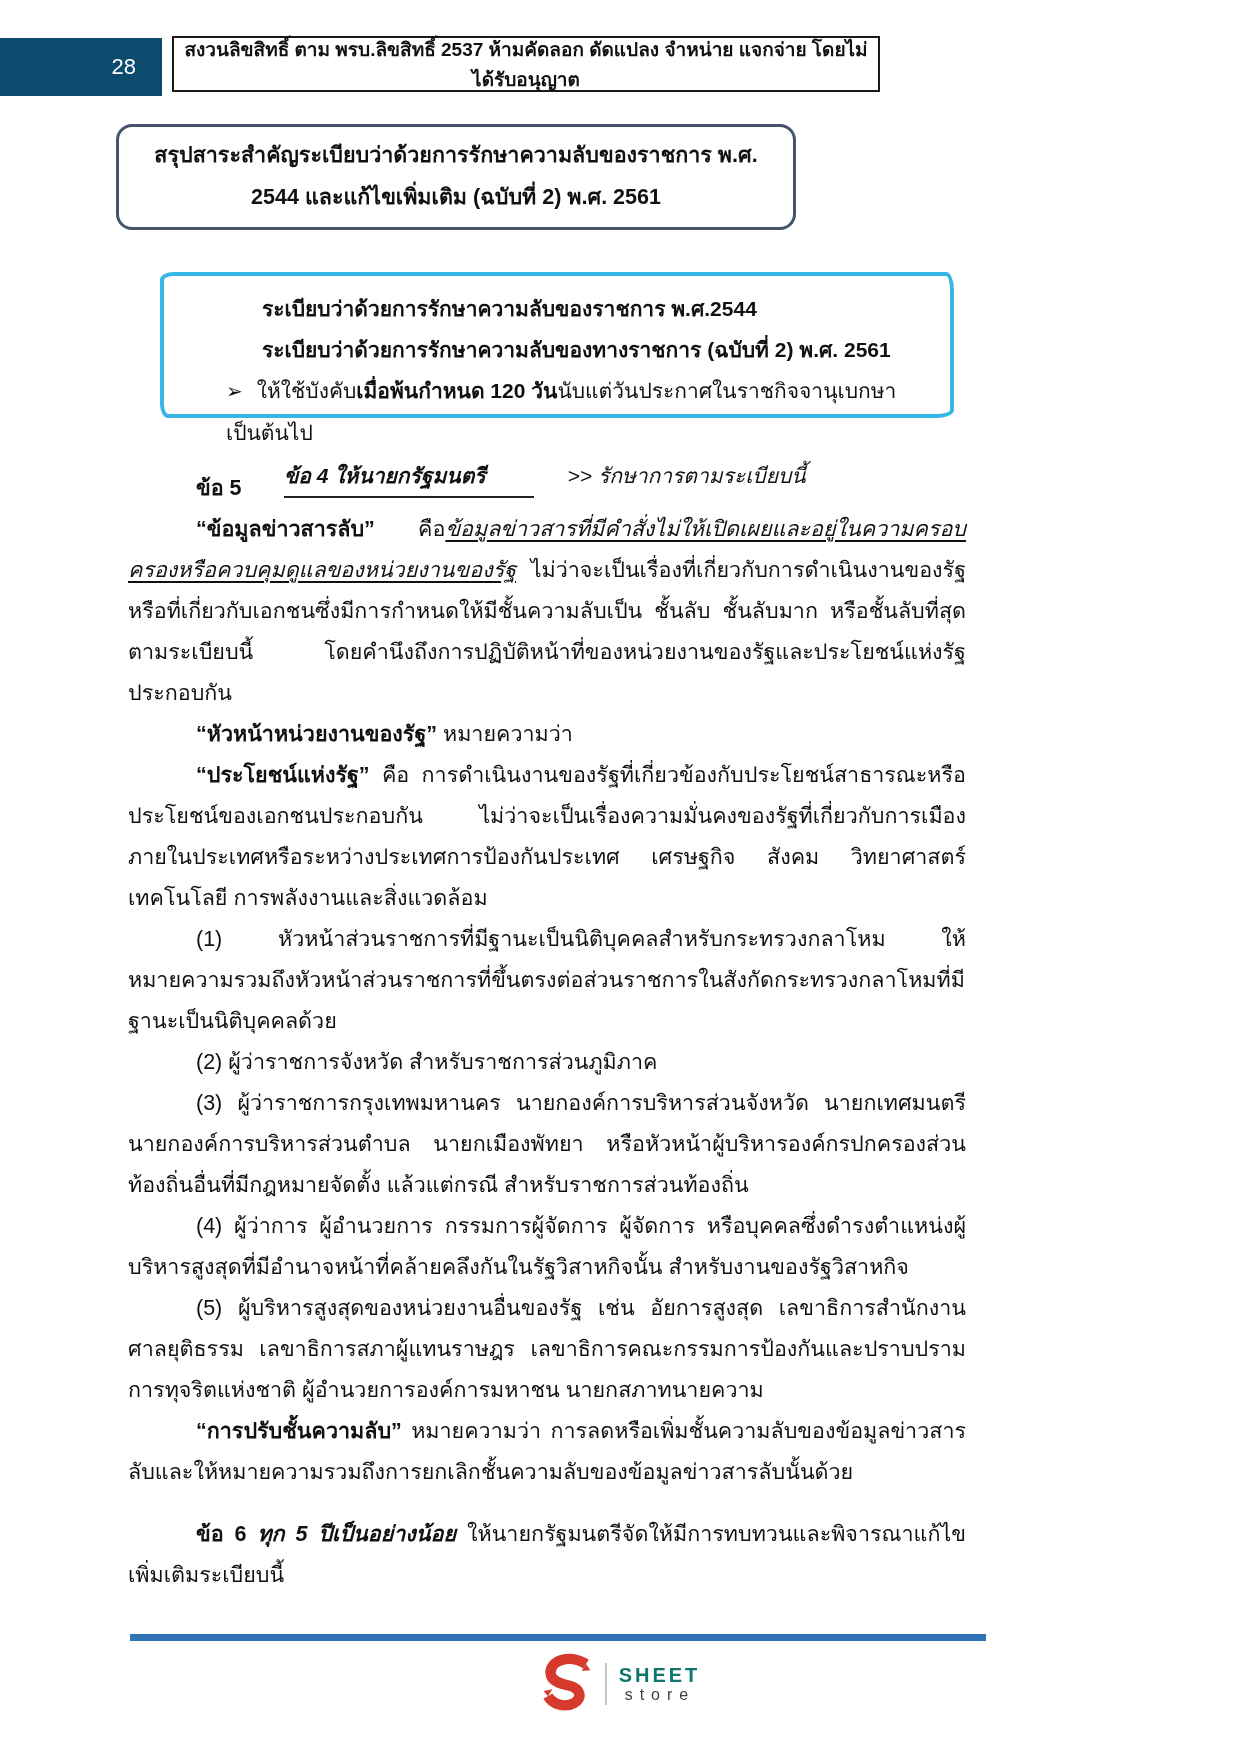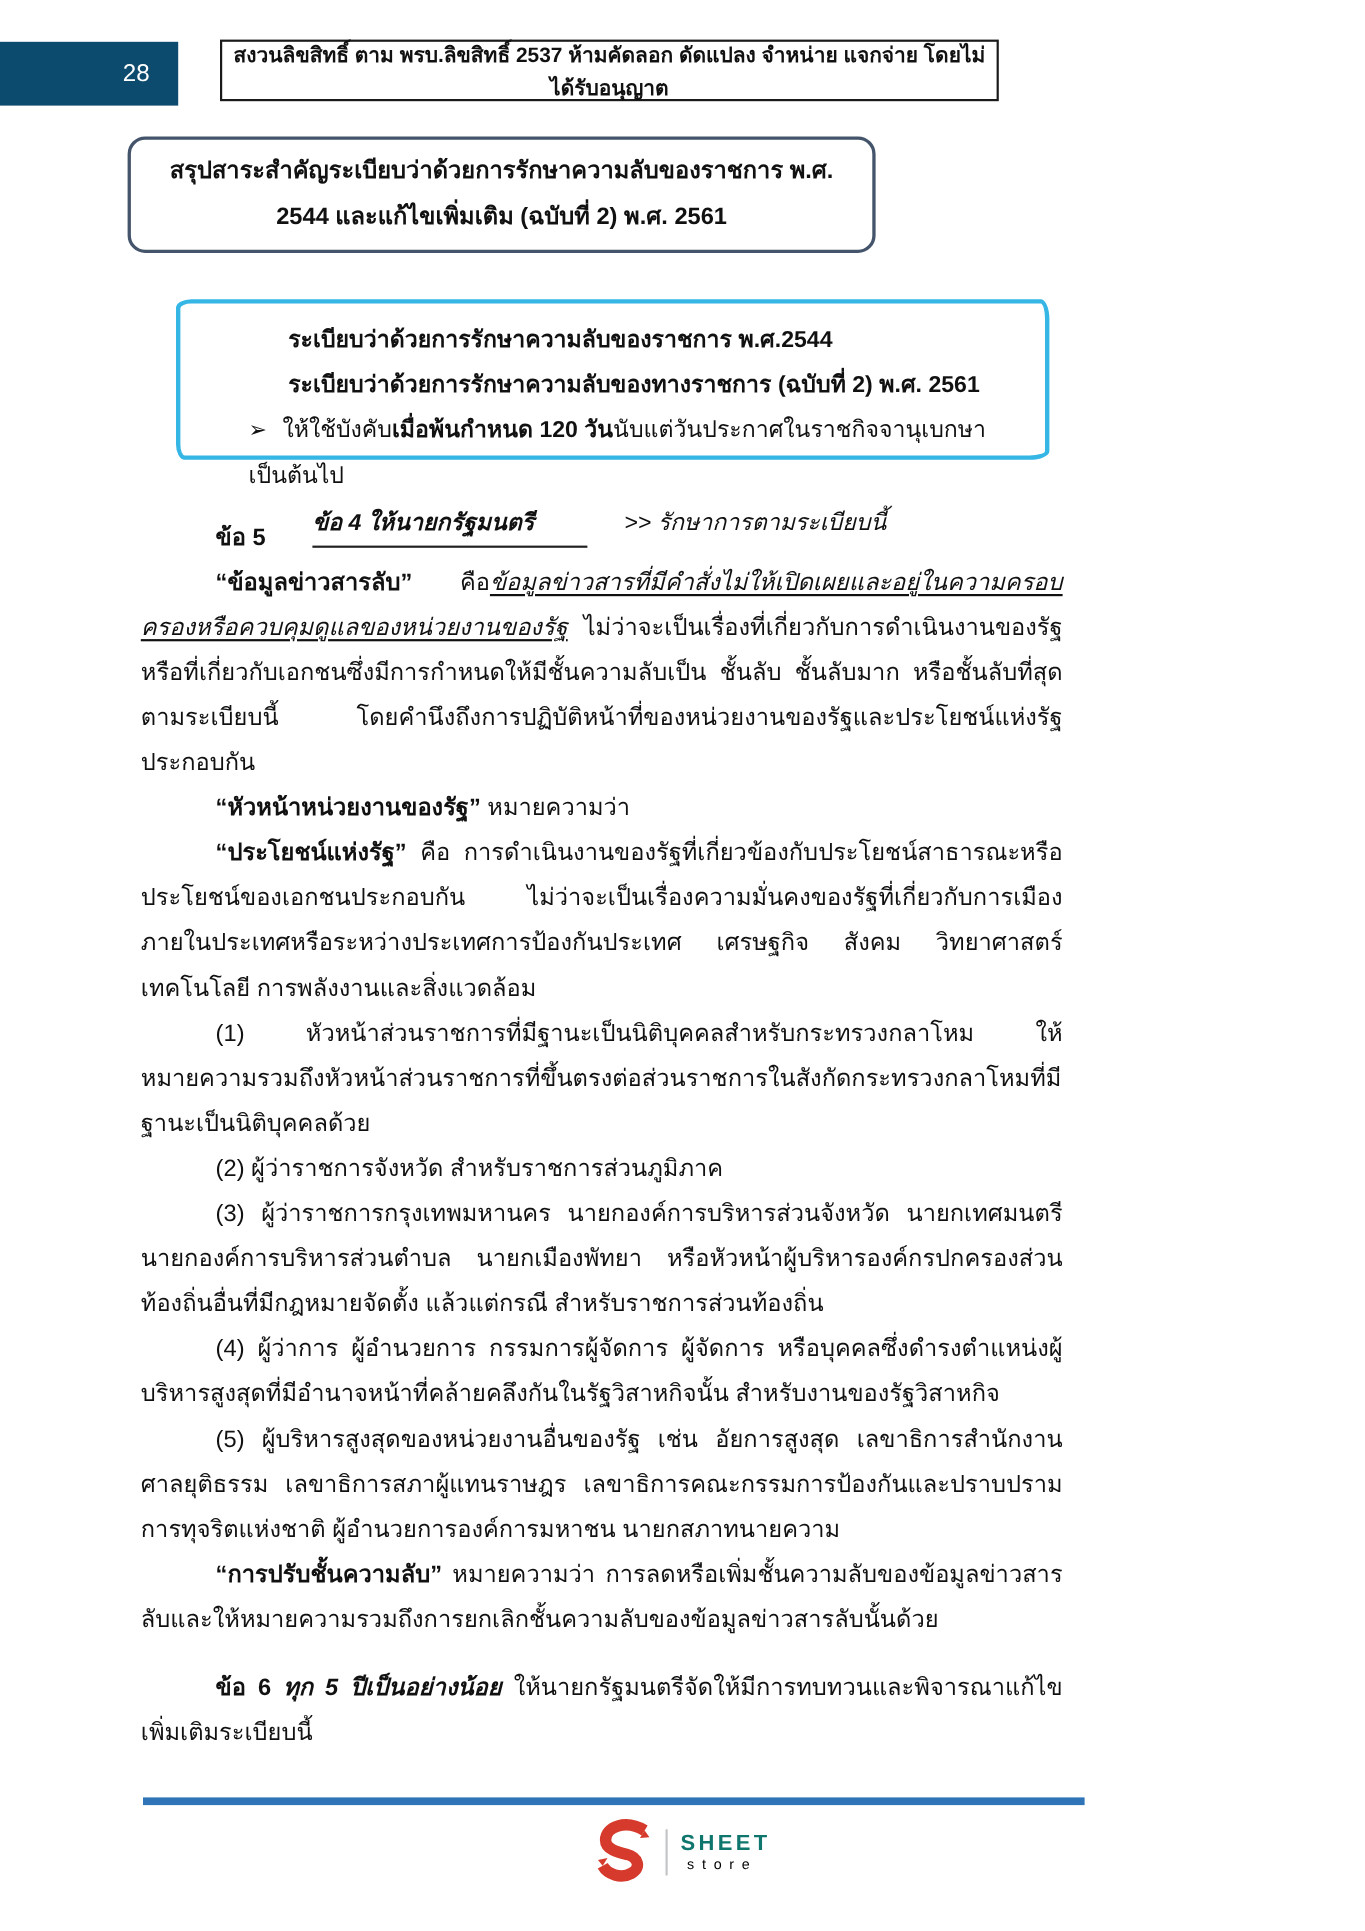--- a/index.html
+++ b/index.html
@@ -10,21 +10,21 @@
   }
 
   
   .page-num-box {
     position:absolute; left:0; top:38px; width:162px; height:58px;
     background:#0c4a6e; color:#fff;
     display:flex; align-items:center; justify-content:flex-end;
     padding-right:26px; box-sizing:border-box; font-size:22px;
   }
   .copyright-box {
-    position:absolute; left:200px; top:36px; width:708px; height:56px;
+    position:absolute; left:172px; top:36px; width:708px; height:56px;
     border:2px solid #1a1a1a; box-sizing:border-box;
     display:flex; align-items:center; justify-content:center;
     font-size:19px; font-weight:bold; text-align:center; padding:0 10px;
   }
 
   
   .title-box {
     position:absolute; left:116px; top:124px; width:680px; min-height:104px;
     border:3px solid #44546a; border-radius:16px; box-sizing:border-box;
     display:flex; align-items:center; justify-content:center;
@@ -67,21 +67,21 @@
     position:absolute; left:130px; top:1634px; width:856px; height:7px;
     background:#2e74b6;
   }
   .footer-logo {
     position:absolute; left:0; top:1652px; width:1241px;
     display:flex; align-items:center; justify-content:center; gap:12px;
   }
   .logo-divider { width:2px; height:42px; background:#c4c5c7; }
   .logo-text-col { display:flex; flex-direction:column; }
   .logo-brand { font-size:20px; font-weight:bold; color:#0f766e; letter-spacing:3px; line-height:1.05; }
-  .logo-sub { font-size:13px; color:#000000; letter-spacing:7px; padding-left:6px; }
+  .logo-sub { font-size:16px; color:#404040; letter-spacing:7px; padding-left:6px; }
 </style>
 </head>
 <body>
 
 <div class="page">
 
   <div class="page-num-box">
     <span>28</span>
   </div>
   <div class="copyright-box">

